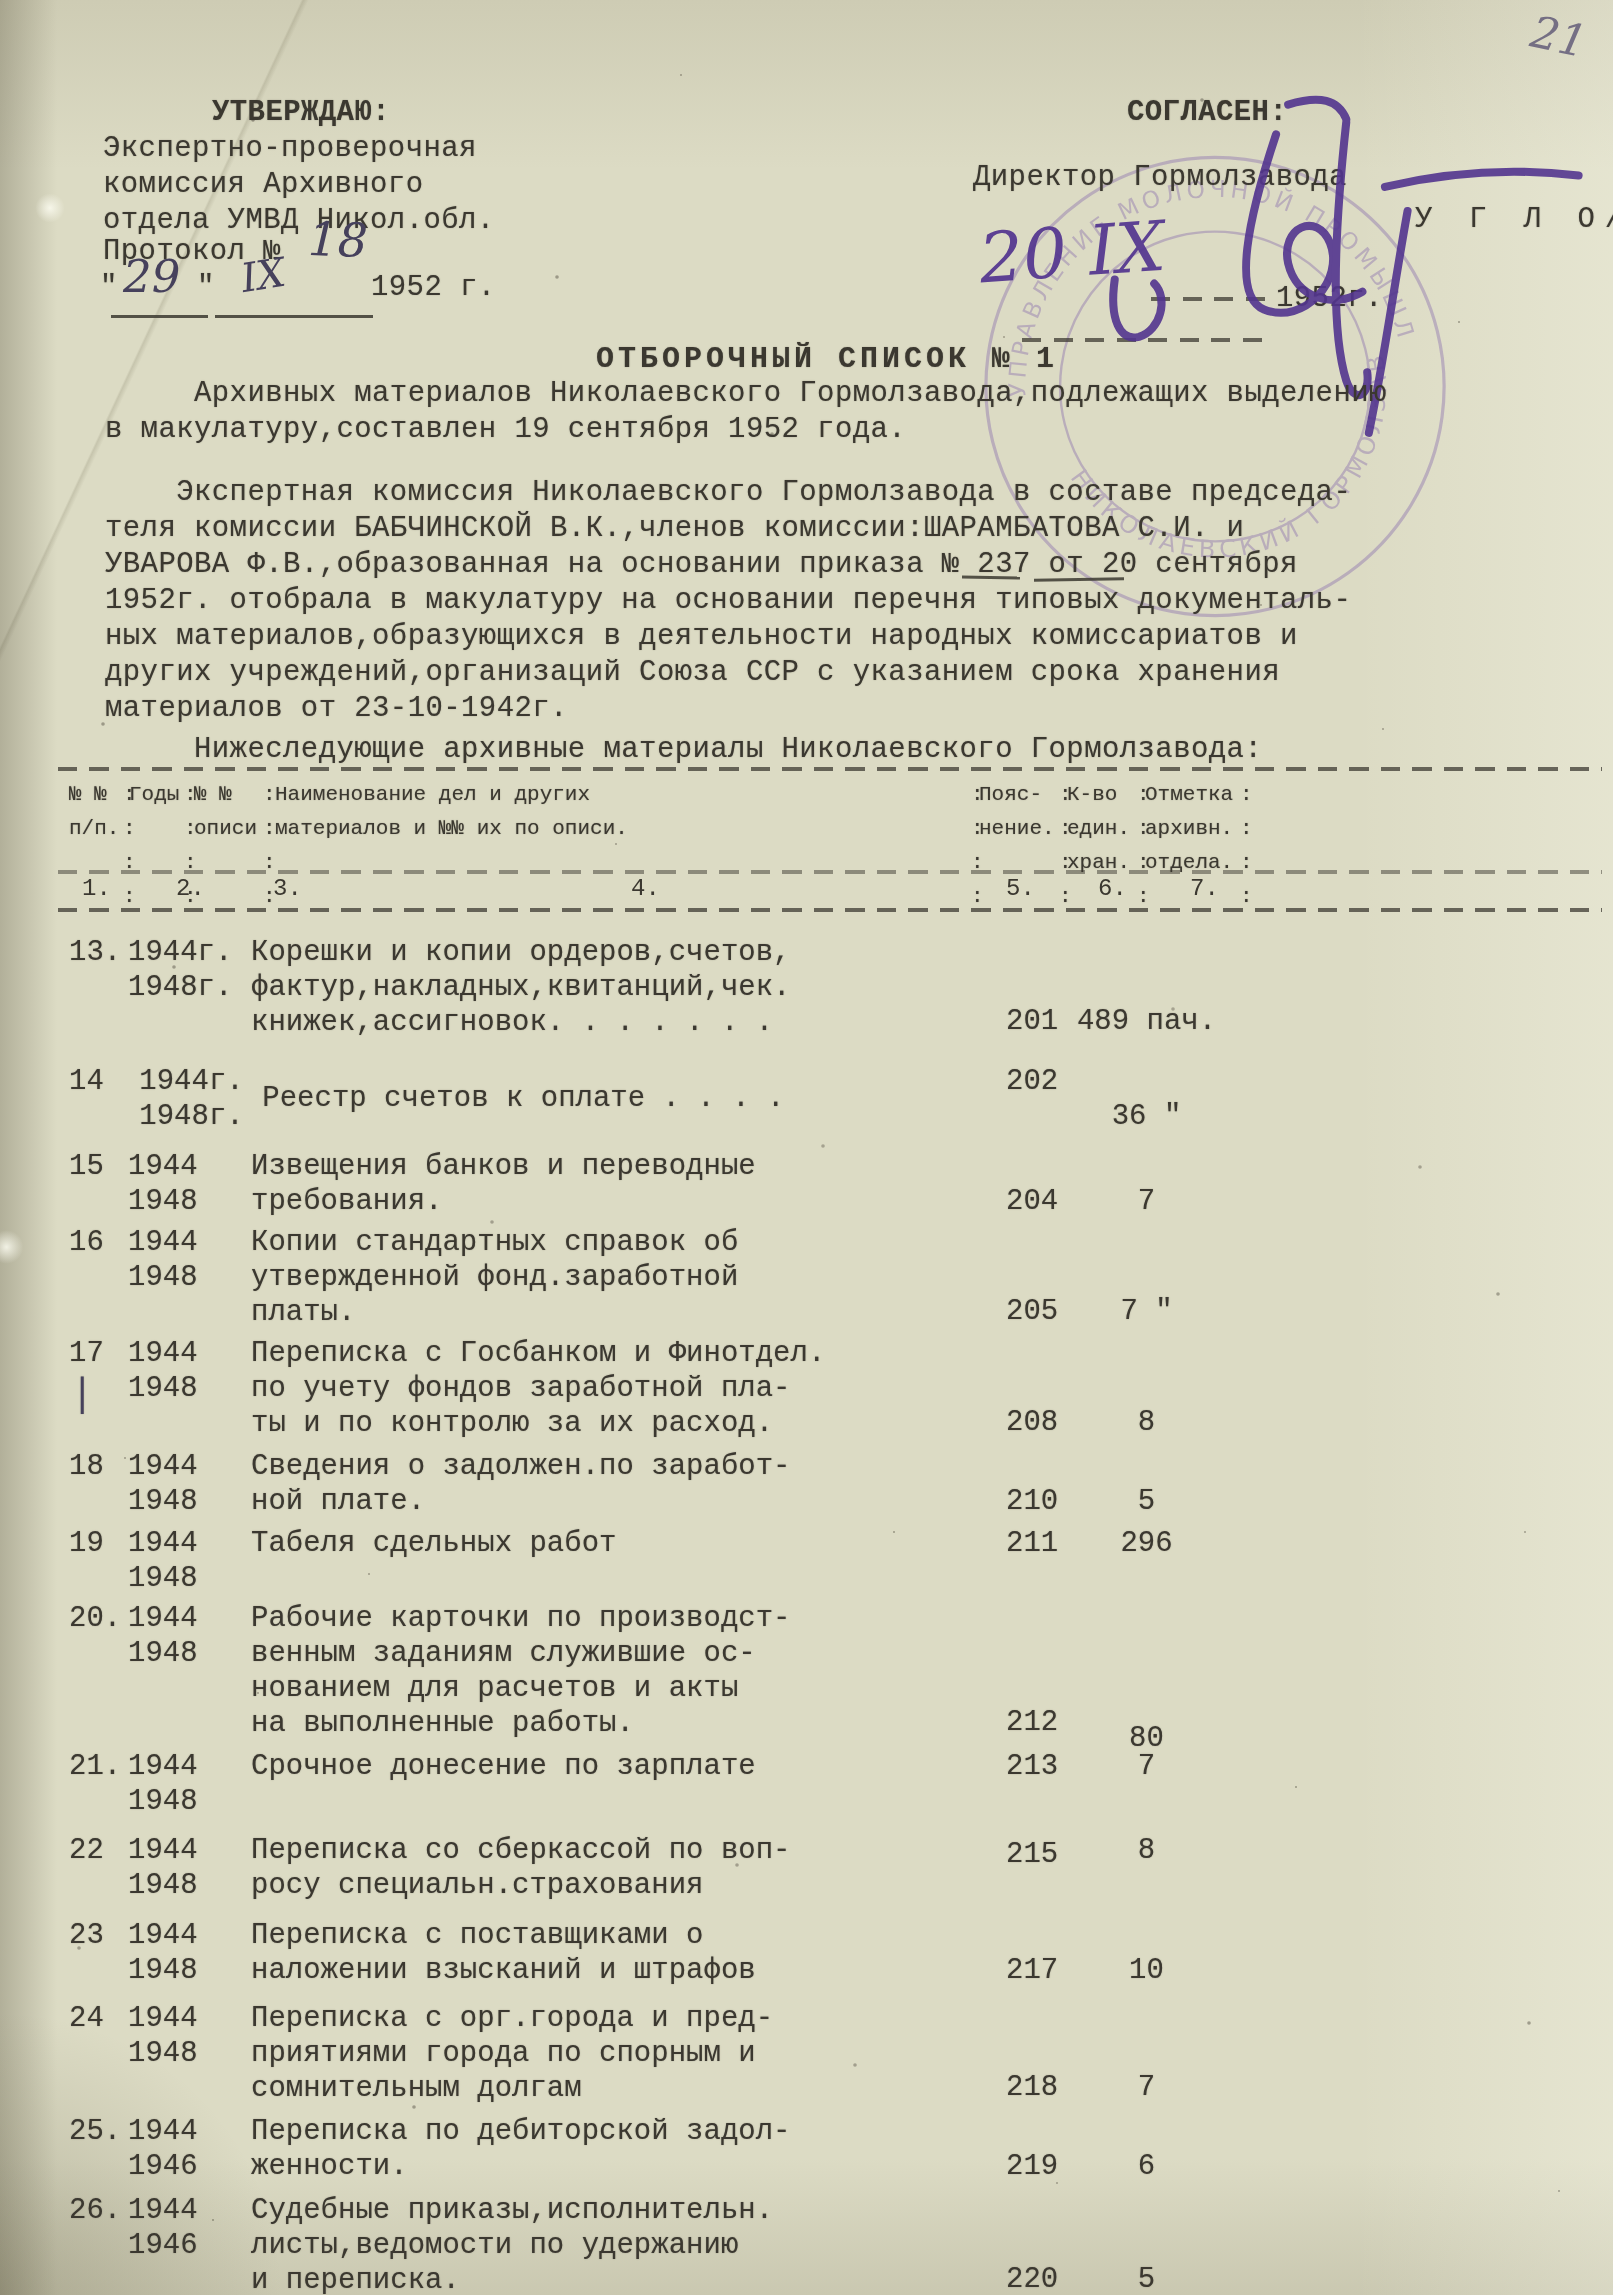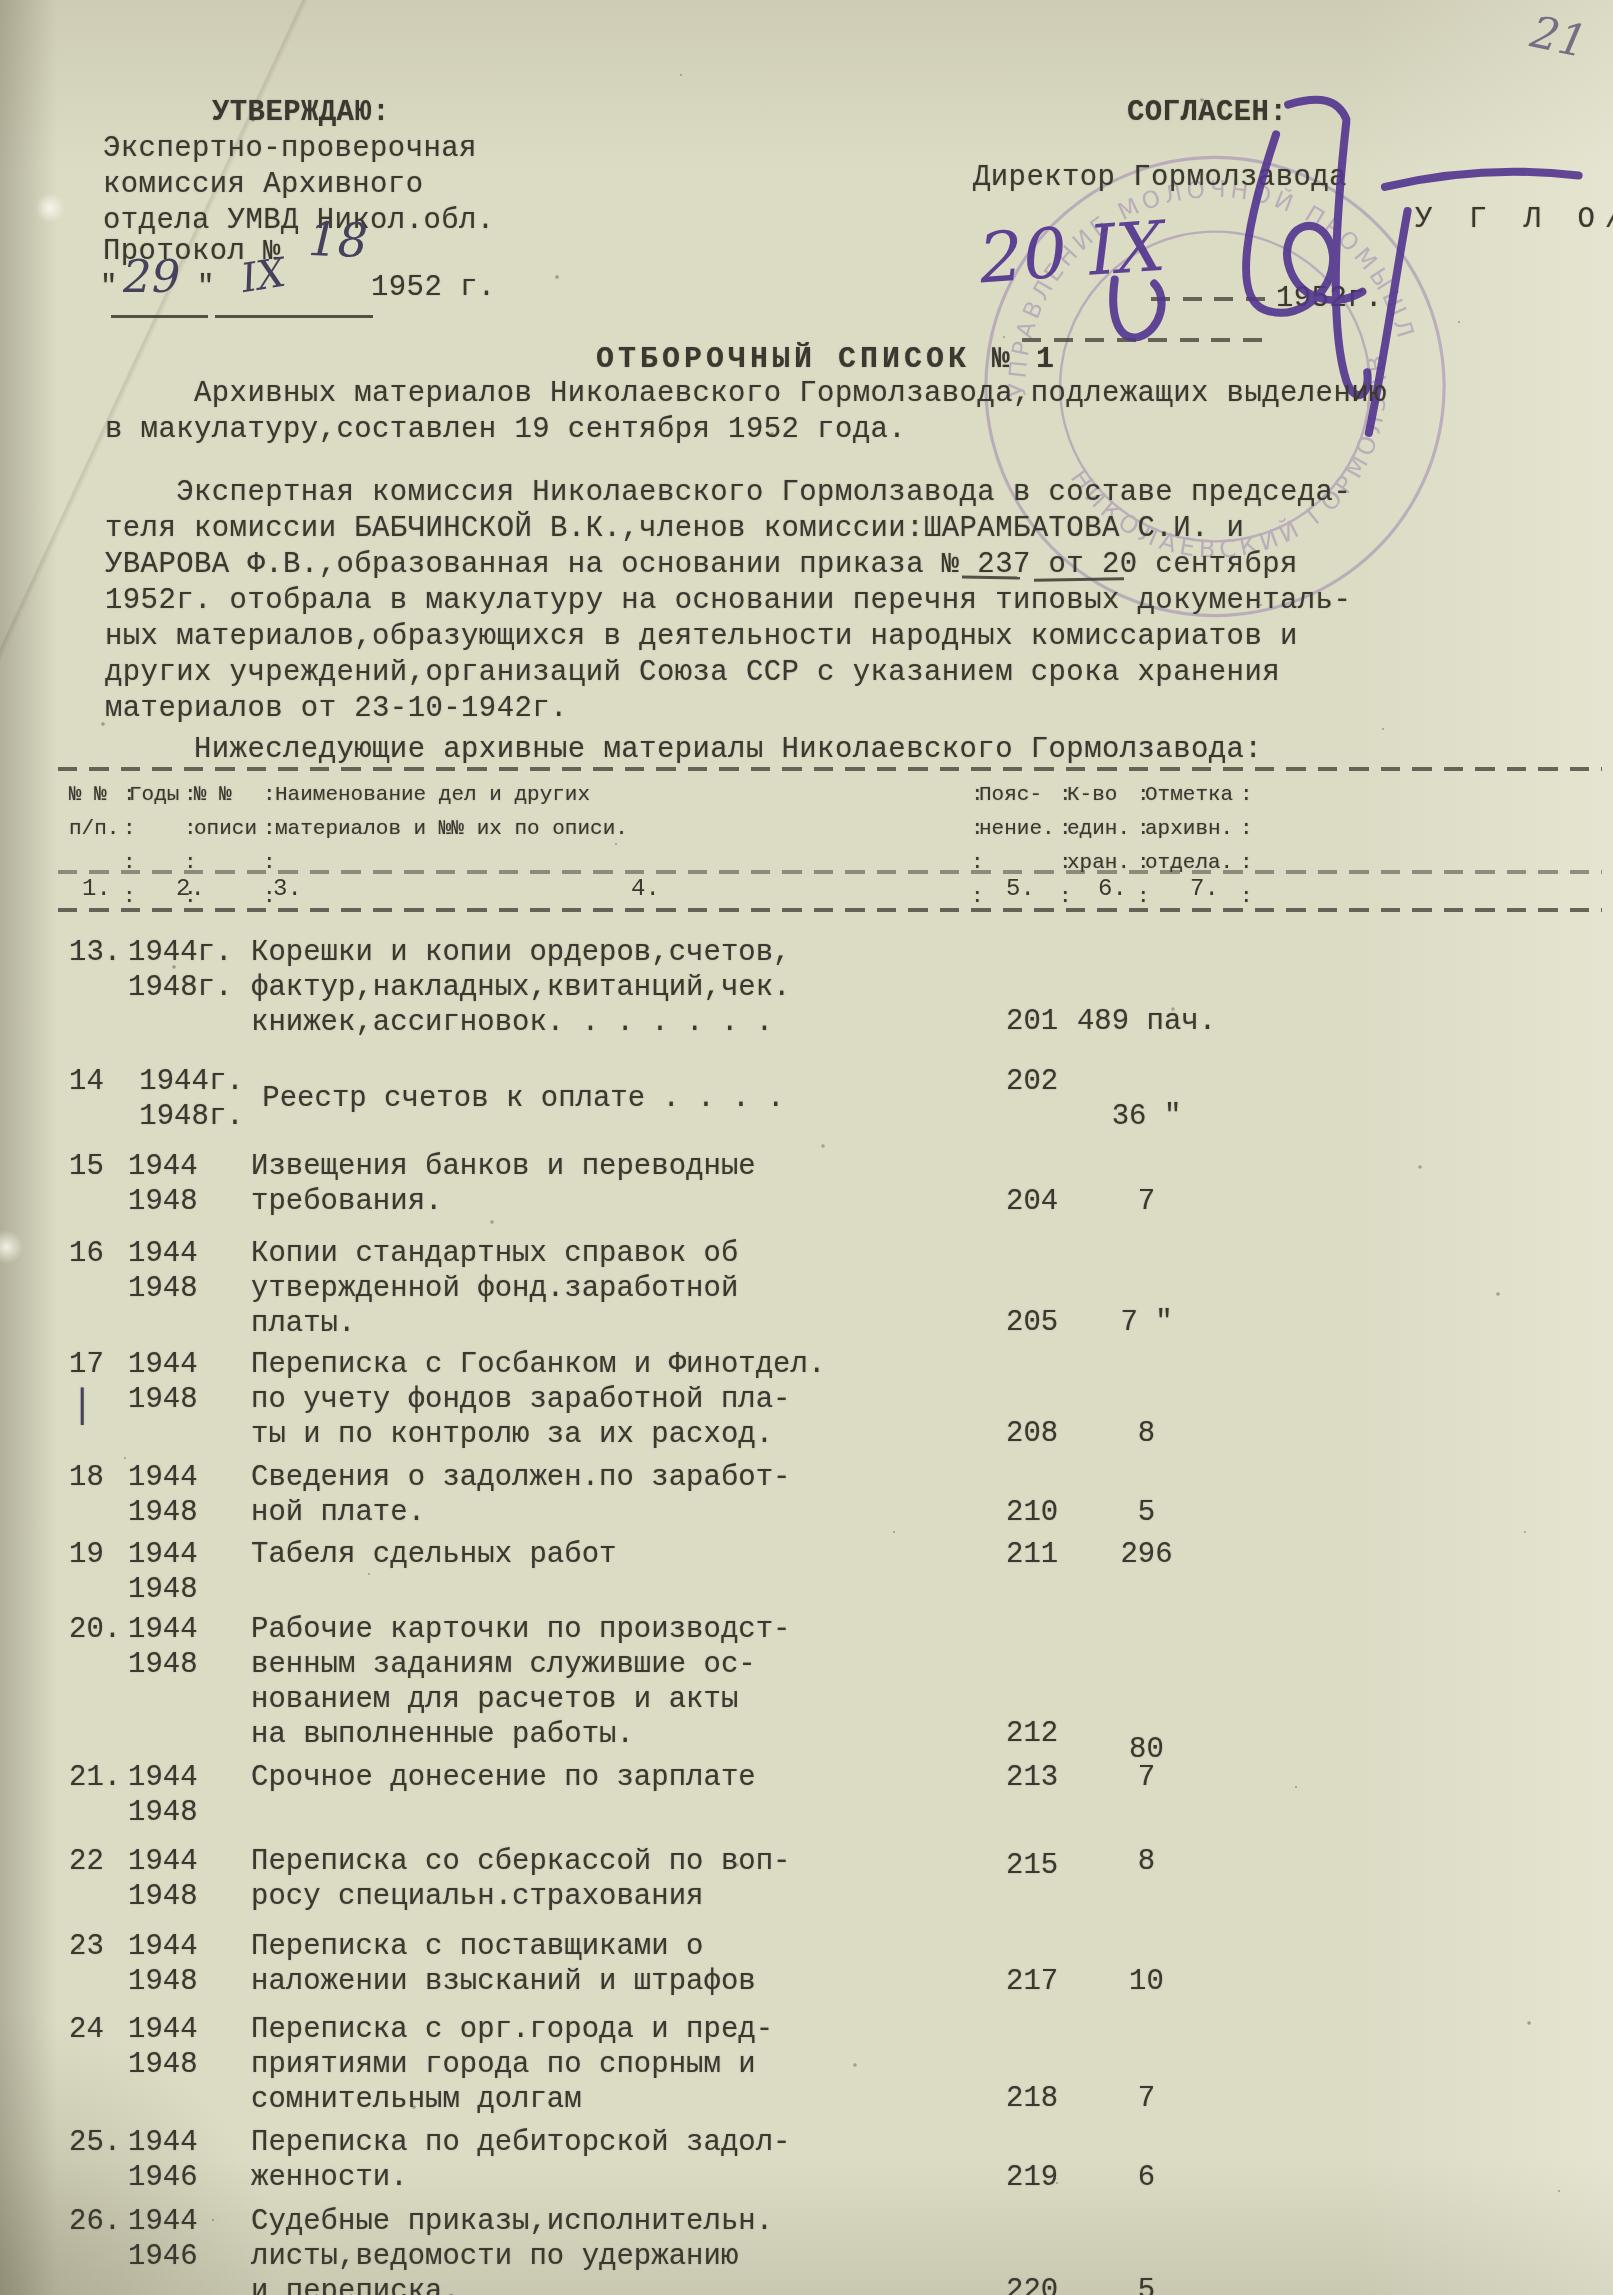--- a/index.html
+++ b/index.html
@@ -199,21 +199,21 @@
 
     <div class="trow" style="margin-bottom:14.5px;">
       <span class="c-num">14</span>
       <span class="c-years" style="padding-left:11.3px;">1944г.
 1948г.</span>
       <span class="c-desc" style="padding-top:17px;">Реестр счетов к оплате . . . .</span>
       <span class="v-opis" style="top:0px;">202</span>
       <span class="v-qty" style="top:35px;">36 "</span>
     </div>
 
-    <div class="trow" style="margin-bottom:17px;">
+    <div class="trow" style="margin-bottom:6px;">
       <span class="c-num">15</span>
       <span class="c-years">1944
 1948</span>
       <span class="c-desc">Извещения банков и переводные
 требования.</span>
       <span class="v-opis" style="top:35px;">204</span>
       <span class="v-qty" style="top:35px;">7</span>
     </div>
 
     <div class="trow" style="margin-bottom:6.5px;">

